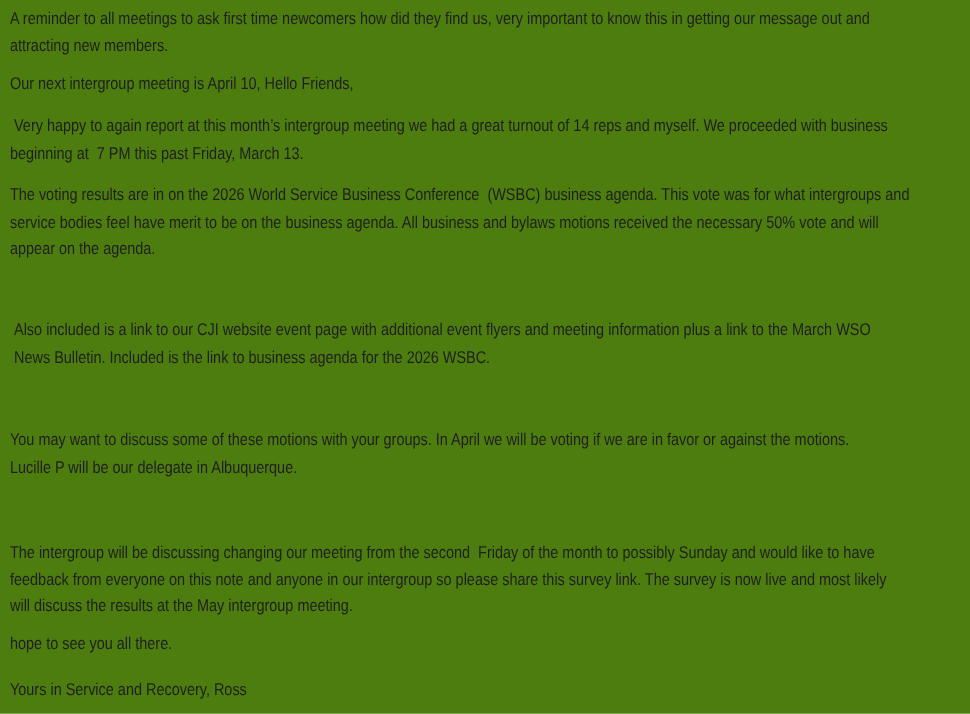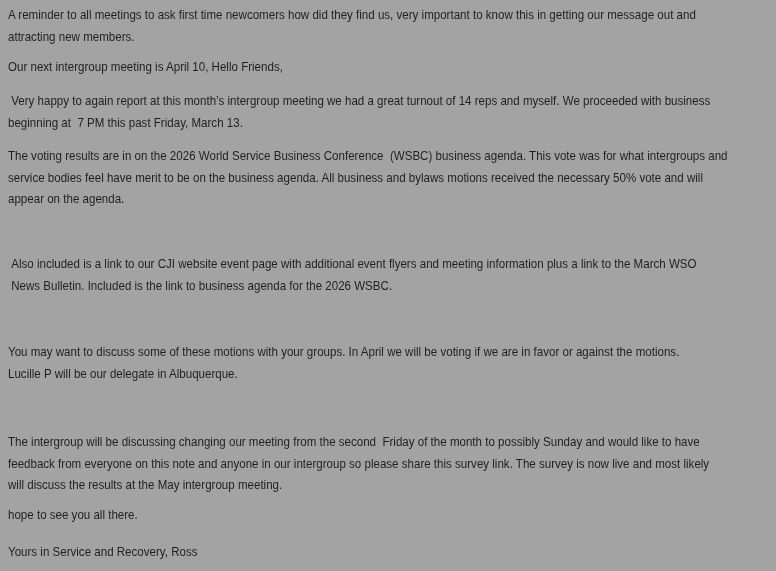--- a/index.html
+++ b/index.html
@@ -10,21 +10,21 @@
   body {
     position: relative;
     width: 776px;
     height: 571px;
     background: #ffffff;
     font-family: "Liberation Sans", sans-serif;
   }
   .page {
     position: absolute;
     inset: 0;
-    background: #a3a3a3;
+    background: #4d7c0f;
   }
   .para {
     position: absolute;
     left: 8px;
     width: 940px;
     font-size: 13.6px;
     line-height: 21.5px;
     color: #1f1f1f;
     white-space: pre-wrap;
     transform: scaleX(0.85);

